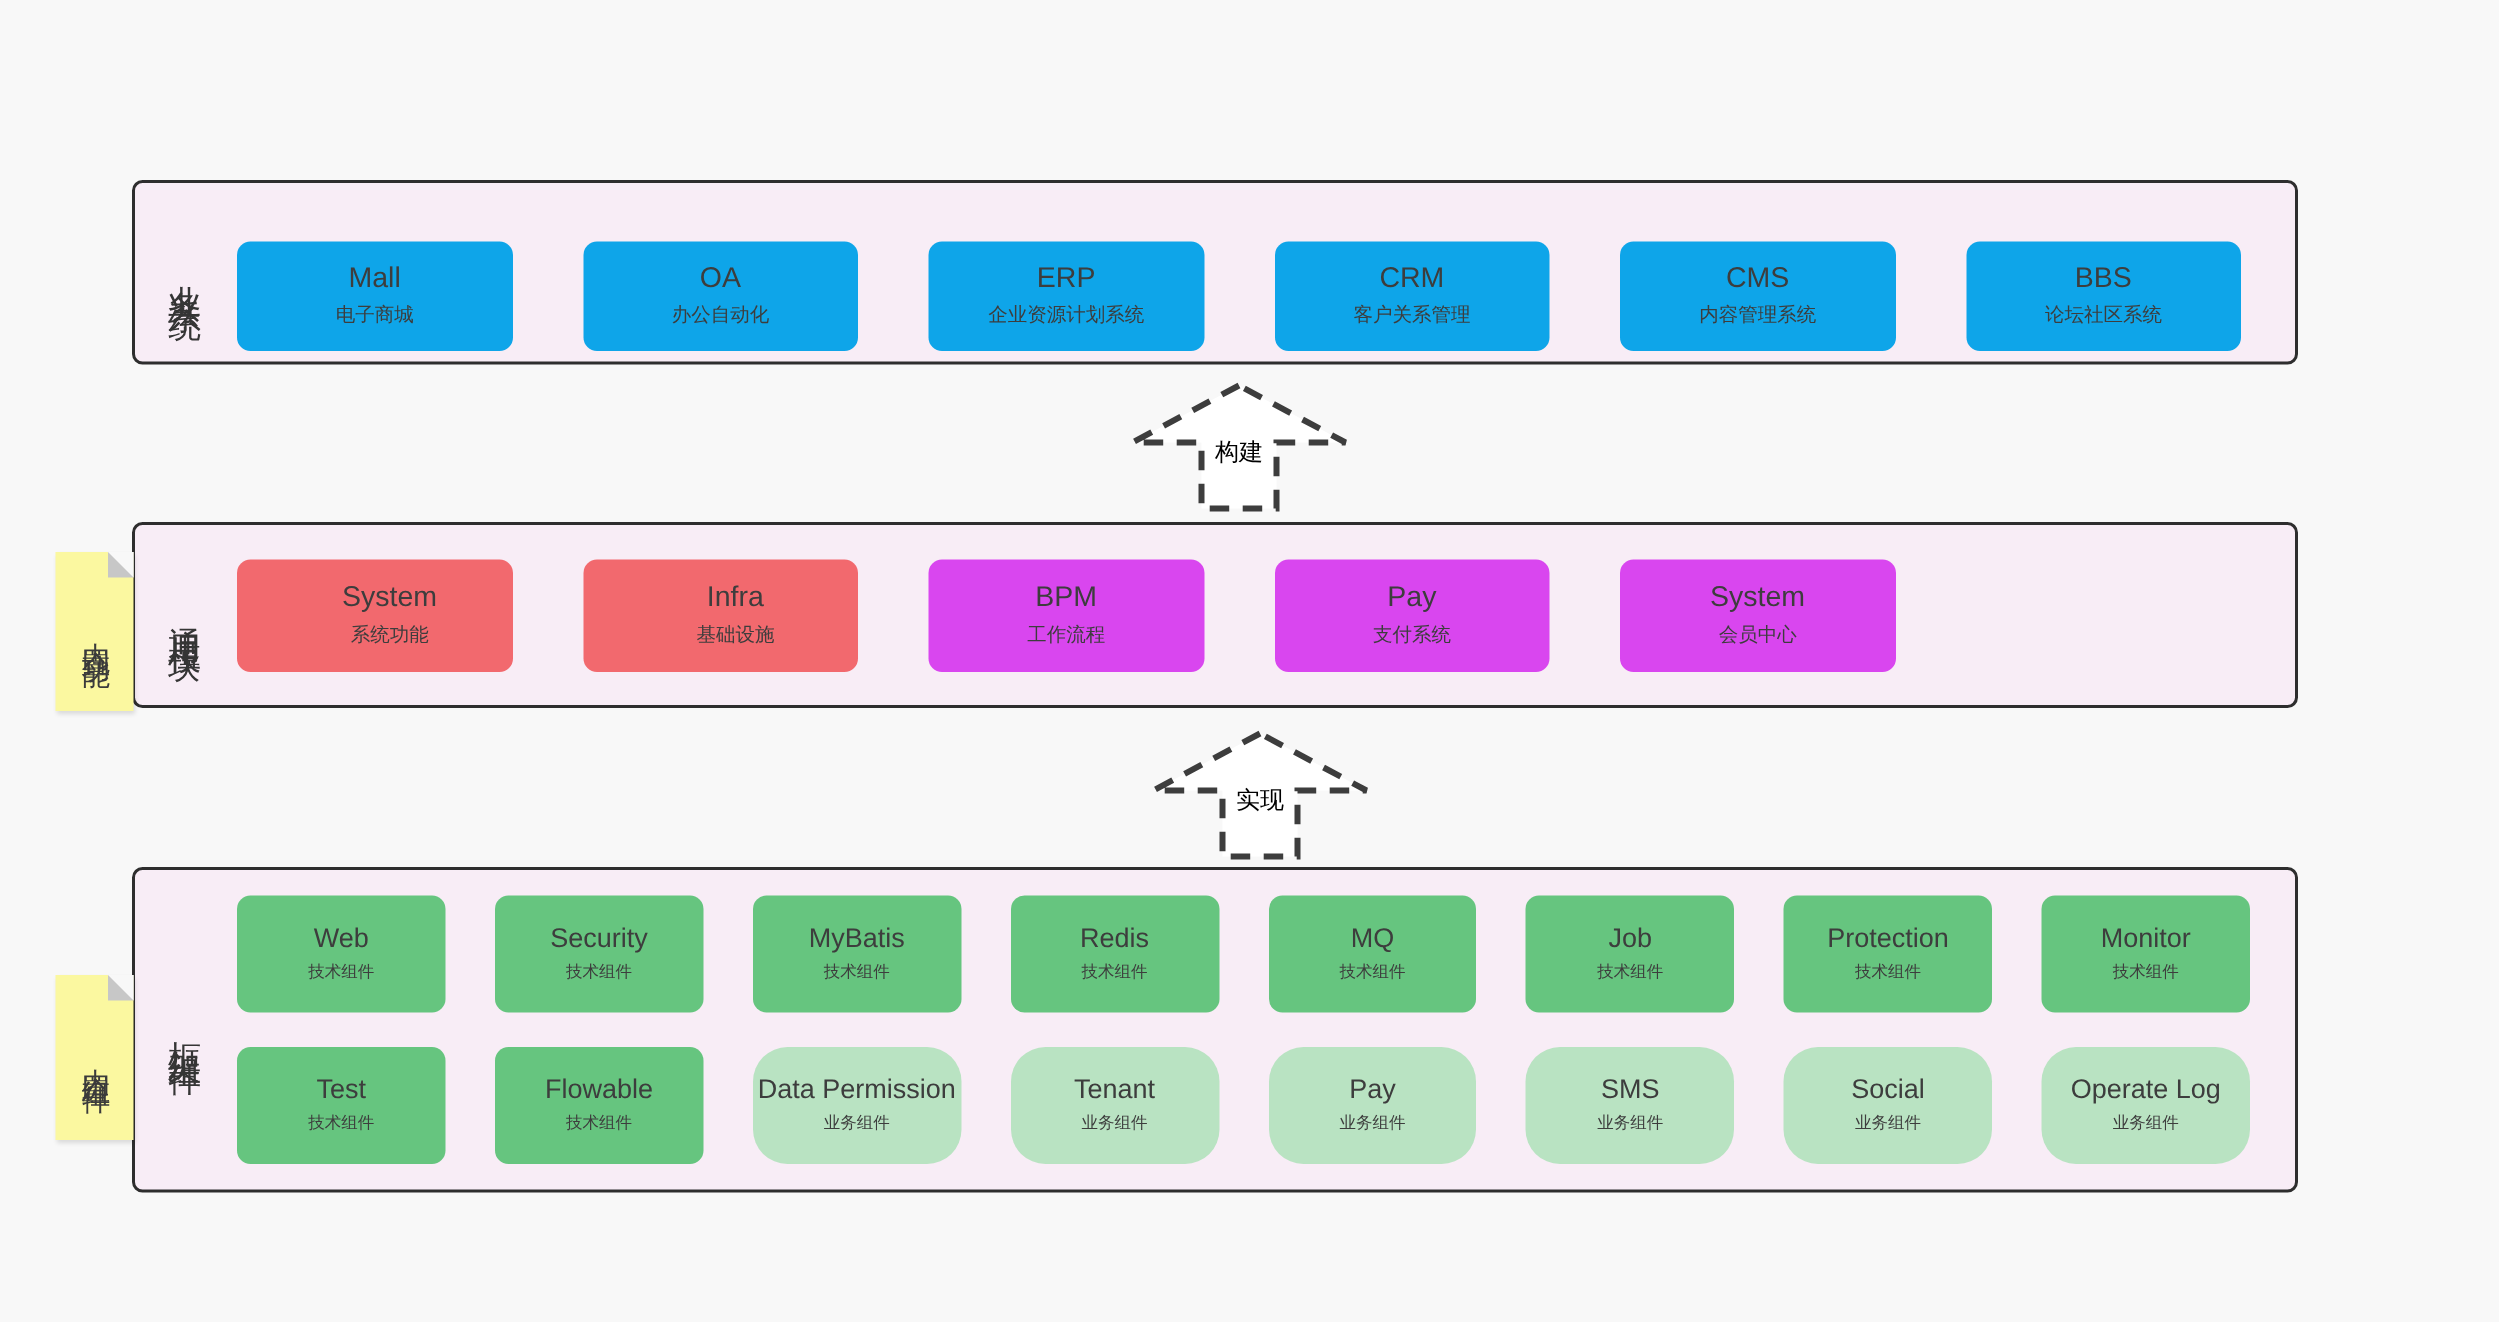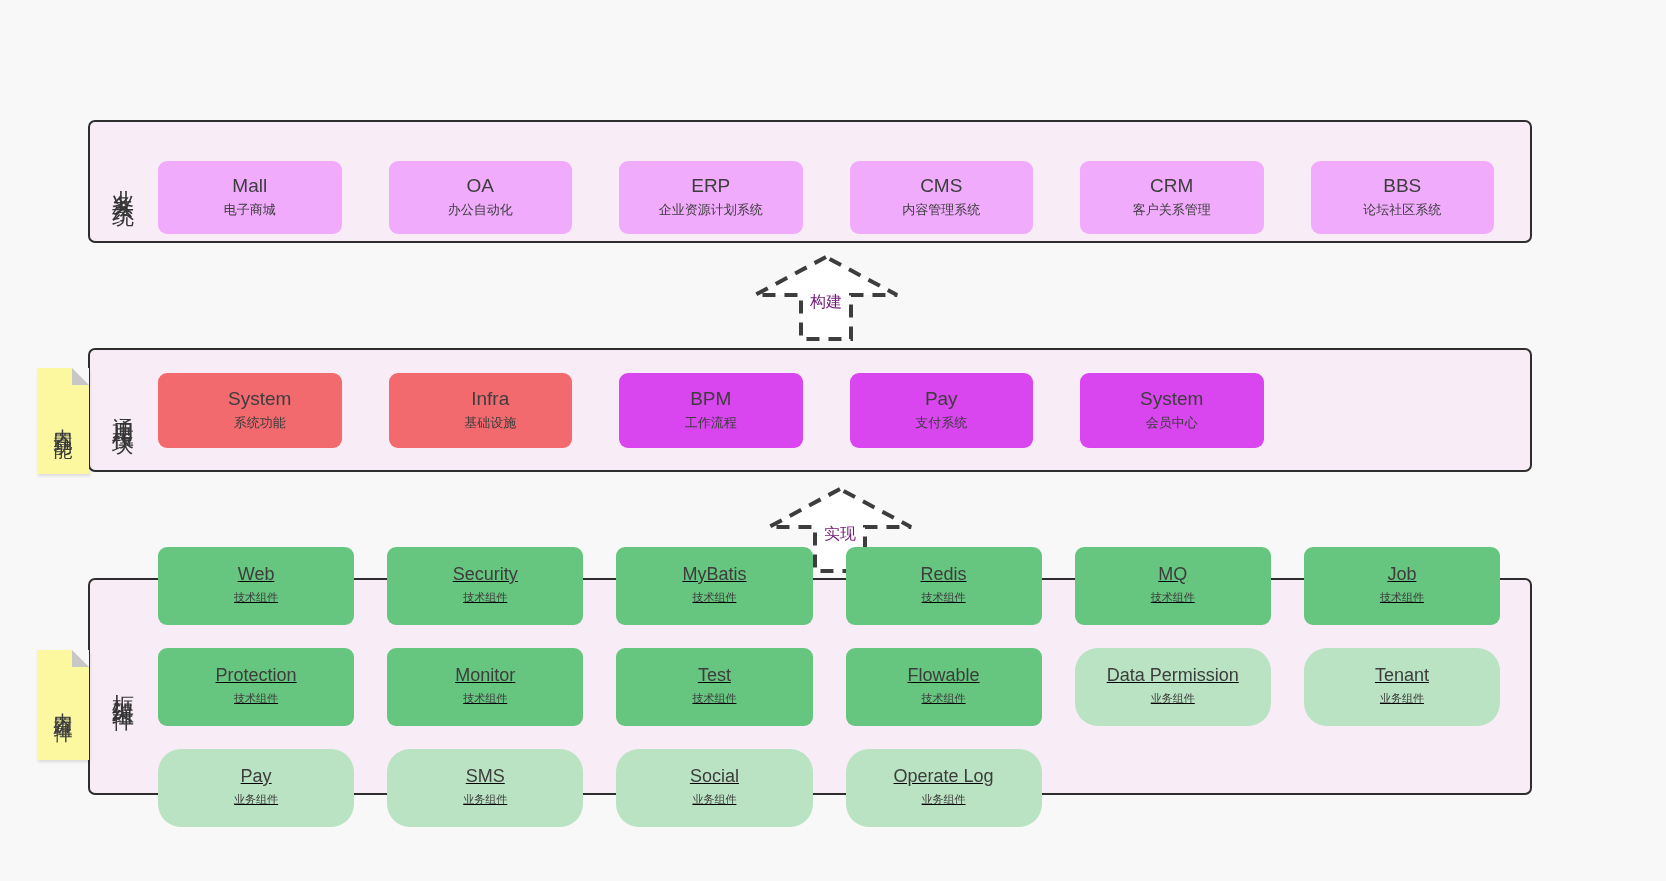--- a/index.html
+++ b/index.html
@@ -2,41 +2,41 @@
 <html><head>
 <meta charset="utf-8">
 <style>
   html,body{margin:0;padding:0;background:#f8f8f8;font-family:"Liberation Sans","DejaVu Sans",sans-serif;}
   .canvas{position:relative;width:1666px;height:881px;background:#f8f8f8;overflow:hidden;}
 
   .band{position:absolute;left:88px;width:1444px;background:#f8edf6;border:2px solid #2e2e2e;border-radius:7px;box-sizing:border-box;display:flex;align-items:center;}
   .band-label{flex:0 0 34px;margin-left:16px;writing-mode:vertical-rl;text-orientation:upright;letter-spacing:5px;font-size:22px;color:#353535;text-align:center;line-height:34px;}
   .band-content{flex:1;display:grid;align-items:center;}
   .band-content.cols6{grid-template-columns:repeat(6,1fr);column-gap:47px;padding:0 36px 0 18px;}
-  .band-content.cols8{grid-template-columns:repeat(6,1fr);column-gap:33px;row-gap:23px;padding:0 30px 0 18px;text-decoration:underline;}
+  .band-content.cols8{grid-template-columns:repeat(8,1fr);column-gap:33px;row-gap:23px;padding:0 30px 0 18px;}
 
   .box{border-radius:9px;display:flex;flex-direction:column;align-items:center;justify-content:center;text-align:center;color:#3d3d3d;}
   .box .t{font-size:19px;line-height:25px;}
   .box .s{font-size:13px;line-height:24px;}
   .h73{height:73px;} .h75{height:75px;} .h78{height:78px;}
   .box.h78 .t{font-size:18px;line-height:24px;}
   .box.h78 .s{font-size:11px;line-height:23px;}
-  .blue{background:#f0abfc;margin-top:32px;}
+  .blue{background:#0ea5e9;margin-top:32px;}
   .red{background:#f2696e;padding-left:20px;}
   .pink{background:#d946ef;}
   .green{background:#66c57f;}
   .lightgreen{background:#b9e3c2;border-radius:23px;}
 
   .sticky{position:absolute;width:52px;background:#fbf8a0;box-shadow:1px 2px 3px rgba(0,0,0,.12);display:flex;align-items:center;justify-content:center;}
   .sticky-text{writing-mode:vertical-rl;text-orientation:upright;letter-spacing:4px;font-size:19px;color:#3b3b3b;}
   .sticky .fold{position:absolute;top:0;right:0;width:0;height:0;border-style:solid;border-width:0 17px 17px 0;border-color:#f8f8f8 #f8f8f8 #c7c7c7 #c7c7c7;}
 
   .arrow{position:absolute;width:148px;height:88px;}
   .arrow svg{display:block;width:100%;height:100%;}
-  .arrow-label{position:absolute;left:50%;top:54%;transform:translate(-50%,-50%);background:#ffffff;padding:1px 3px;font-size:16px;color:#701a75;white-space:nowrap;}
+  .arrow-label{position:absolute;left:50%;top:54%;transform:translate(-50%,-50%);background:#ffffff;padding:1px 3px;font-size:16px;color:#000000;white-space:nowrap;}
 </style>
 </head>
 <body>
 
 <div class="canvas">
 
   <div class="band" style="top:120px;height:123px;">
     <div class="band-label">业务系统</div>
     <div class="band-content cols6">
       <div class="box blue h73">
@@ -45,26 +45,26 @@
       </div>
       <div class="box blue h73">
         <div class="t">OA</div>
         <div class="s">办公自动化</div>
       </div>
       <div class="box blue h73">
         <div class="t">ERP</div>
         <div class="s">企业资源计划系统</div>
       </div>
       <div class="box blue h73">
+        <div class="t">CRM</div>
+        <div class="s">客户关系管理</div>
+      </div>
+      <div class="box blue h73">
         <div class="t">CMS</div>
         <div class="s">内容管理系统</div>
-      </div>
-      <div class="box blue h73">
-        <div class="t">CRM</div>
-        <div class="s">客户关系管理</div>
       </div>
       <div class="box blue h73">
         <div class="t">BBS</div>
         <div class="s">论坛社区系统</div>
       </div>
     </div>
   </div>
 
   <div class="arrow" style="left:752px;top:254px;">
     <svg viewBox="0 0 148 88">

